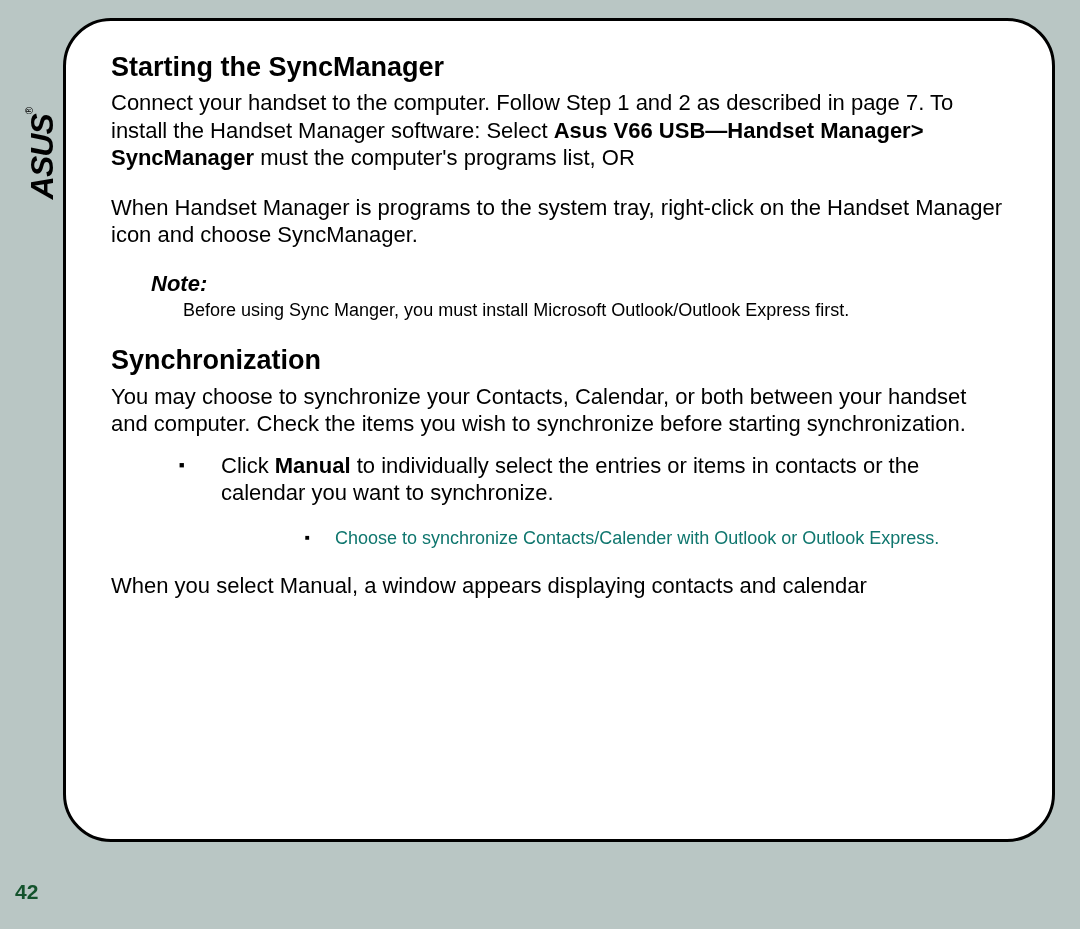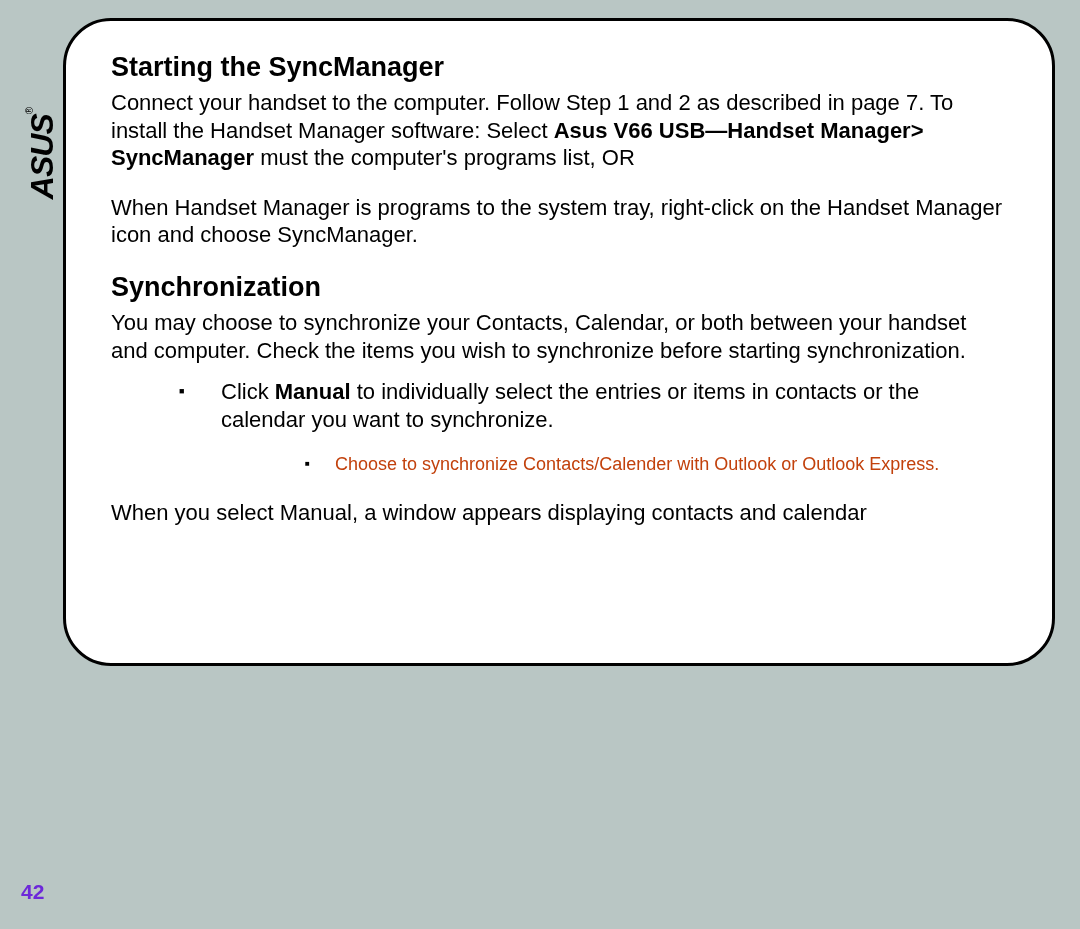--- a/index.html
+++ b/index.html
@@ -4,21 +4,21 @@
   <style>
     * { box-sizing: border-box; margin: 0; padding: 0; }
     html, body { width: 1080px; height: 929px; overflow: hidden; font-family: Arial, Helvetica, sans-serif; }
     body { background: #b9c6c4; position: relative; }
 
     .page {
       position: absolute;
       left: 63px;
       top: 18px;
       width: 992px;
-      height: 648px;
+      height: 824px;
       background: #ffffff;
       border: 3px solid #000;
       border-radius: 48px;
       padding: 30px 45px 30px 45px;
     }
 
     .vertical-logo {
       position: absolute;
       left: 28px;
       top: 78px;
@@ -41,25 +41,25 @@
     }
     .reg {
       font-size: 10px;
       vertical-align: top;
       font-style: normal;
       font-weight: 400;
     }
 
     .page-number {
       position: absolute;
-      left: 21px;
+      left: 15px;
       bottom: 25px;
       font-size: 21px;
       font-weight: 700;
-      color: #6d28d9;
+      color: #14532d;
     }
 
     h2.section-title {
       font-size: 27px;
       font-weight: 700;
       color: #000;
       margin-bottom: 6px;
       line-height: 1.2;
     }
     h2.section-title.second { margin-top: 22px; }
@@ -114,21 +114,21 @@
     }
 
     ul.sub-bullets {
       list-style: none;
       margin: 6px 0 0 0;
       padding: 0;
     }
     ul.sub-bullets > li {
       font-size: 18px;
       line-height: 1.3;
-      color: #c2410c;
+      color: #0f766e;
       position: relative;
       padding-left: 30px;
       margin-left: 194px;
       margin-right: 20px;
       margin-bottom: 2px;
     }
     ul.sub-bullets > li::before {
       content: "■";
       position: absolute;
       left: 0;
@@ -150,20 +150,24 @@
 
   <h2 class="section-title">Starting the SyncManager</h2>
 
 
   <p class="body">
     <span>Connect your handset to the computer. Follow Step 1 and 2 as described in page 7. To install the Handset Manager software: Select </span><span class="bold">Asus V66 USB—Handset Manager&gt; SyncManager</span><span> must the computer's programs list, OR</span>
   </p>
 
   <p class="body">When Handset Manager is programs to the system tray, right-click on the Handset Manager icon and choose SyncManager.</p>
 
+  <div class="note-block">
+    <div class="note-label">Note:</div>
+    <div class="note-text">Before using Sync Manger, you must install Microsoft Outlook/Outlook Express first.</div>
+  </div>
 
   <h2 class="section-title second">Synchronization</h2>
 
   <p class="body tight">You may choose to synchronize your Contacts, Calendar, or both between your handset and computer. Check the items you wish to synchronize before starting synchronization.</p>
 
   <ul class="main-bullets">
     <li>
       <span>Click </span><span class="bold">Manual</span><span> to individually select the entries or items in contacts or the calendar you want to synchronize.</span>
     </li>
   </ul>

